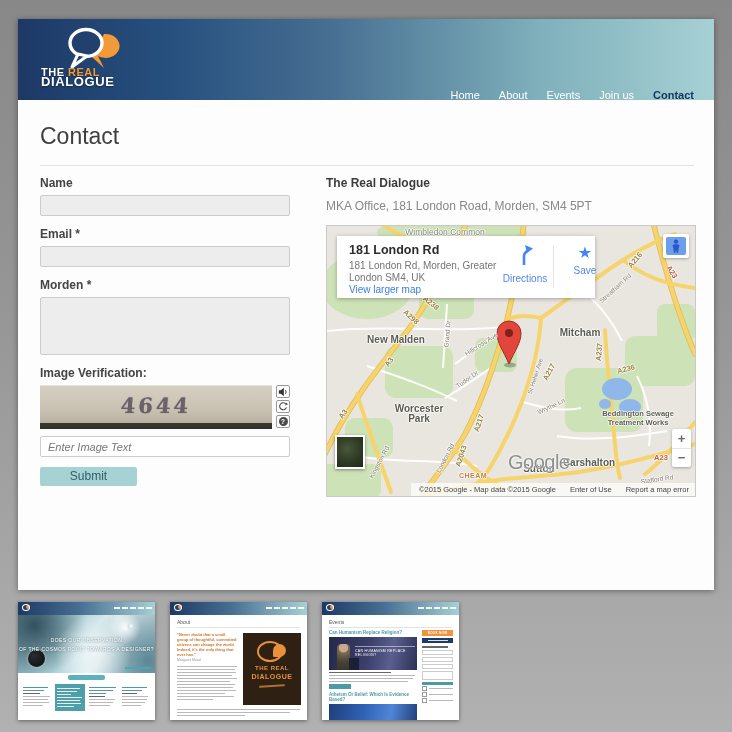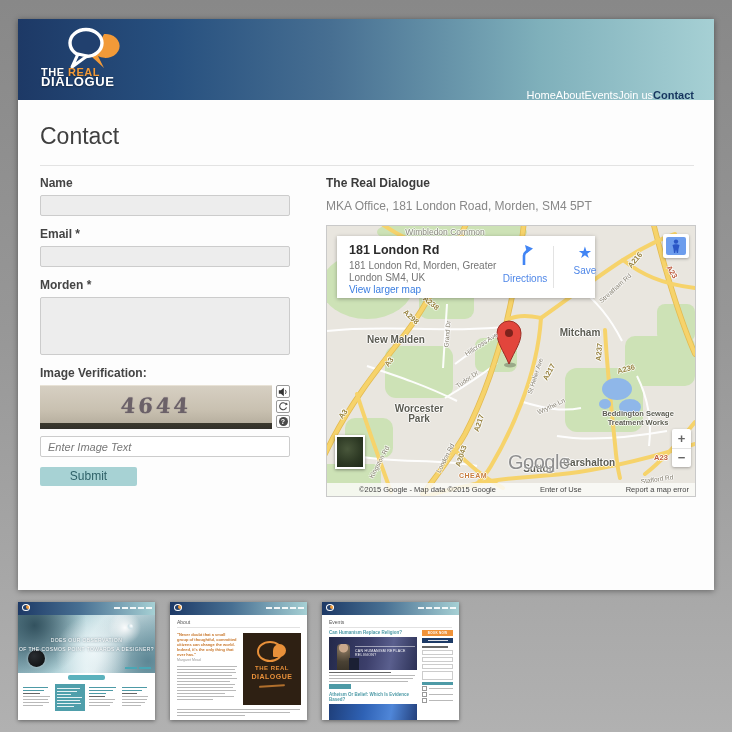--- a/index.html
+++ b/index.html
@@ -13,21 +13,21 @@
         box-shadow:0 1px 6px rgba(0,0,0,.4);}
   .site-header{position:absolute;left:0;top:0;width:696px;height:81px;
     background:linear-gradient(90deg,#1d3966 0%,#27507f 22%,#476f92 45%,#7fb0bb 75%,#a6d0d4 100%);}
   .logo{position:absolute;left:22px;top:4px;width:110px;height:74px;}
   .logo-bubbles{position:absolute;left:20px;top:3px;}
   .logo-text{position:absolute;left:1px;top:44px;line-height:10px;white-space:nowrap;
     text-shadow:0 1px 2px rgba(0,0,0,.45);font-weight:bold;}
   .logo-line1{font-size:11px;color:#fff;letter-spacing:.5px;}
   .logo-line1 .real{color:#f29a38;}
   .logo-line2{font-size:13px;color:#fff;letter-spacing:.6px;}
-  .nav{position:absolute;right:20px;top:70px;display:flex;font-size:11px;color:#fff;align-items:center;}
+  .nav{position:absolute;right:20px;top:70px;display:flex;gap:19px;font-size:11px;color:#fff;align-items:center;}
   .nav .nav-item{cursor:pointer;}
   .nav .nav-item.active{color:#16355e;font-weight:bold;}
   .page-title{position:absolute;left:22px;top:104px;font-size:23px;color:#3f3f3f;font-weight:400;}
   .title-rule{position:absolute;left:22px;top:146px;width:654px;height:1px;background:#e3e3e3;}
   
   .col-left{position:absolute;left:22px;top:157px;width:250px;}
   .intro{font-size:11.5px;color:#888;line-height:1.55;margin:0 0 14px 0;}
   .lbl{font-size:12px;font-weight:bold;color:#444;margin:0 0 5px 0;}
   .inp{box-sizing:border-box;width:250px;height:21px;background:#ededed;border:1px solid #ccc;
        border-radius:2px;margin-bottom:11px;font-size:11px;padding:2px 6px;color:#555;}
@@ -81,21 +81,21 @@
   .zoomctl{position:absolute;right:4px;bottom:29px;width:19px;height:38px;background:#fff;border-radius:2px;
     box-shadow:0 1px 3px rgba(0,0,0,.3);z-index:4;display:flex;flex-direction:column;}
   .zoomctl .zbtn{flex:1;display:flex;align-items:center;justify-content:center;font-size:13px;
     font-weight:bold;color:#666;cursor:pointer;}
   .zoomctl .zbtn:first-child{border-bottom:1px solid #e4e4e4;}
   .minimap{position:absolute;left:8px;bottom:27px;width:26px;height:30px;border:2px solid #fff;
     box-shadow:0 1px 3px rgba(0,0,0,.4);z-index:4;cursor:pointer;
     background:radial-gradient(circle at 40% 40%,#49573b 0%,#2c3823 60%,#1f291a 100%);}
   .attr-bar{position:absolute;right:0;bottom:0;height:13px;background:rgba(250,250,248,.85);z-index:4;
     display:flex;align-items:center;gap:14px;padding:0 6px 0 8px;}
-  .attr-bar span{font-size:7.5px;color:#454545;white-space:nowrap;margin-left:30px;}
+  .attr-bar span{font-size:7.5px;color:#454545;white-space:nowrap;}
   .gwm{position:absolute;left:162px;bottom:22px;z-index:3;font-size:20px;font-weight:normal;color:#8f8f8f;
     letter-spacing:-.5px;text-shadow:0 0 2px #fff,0 0 2px #fff;margin-left:19px;}
   
   .thumb{position:absolute;top:602px;width:137px;height:118px;background:#fff;overflow:hidden;
     box-shadow:0 1px 4px rgba(0,0,0,.45);cursor:pointer;}
   .t-home{left:18px;} .t-about{left:170px;} .t-events{left:322px;}
   .t-header{position:absolute;left:0;top:0;width:137px;height:13px;
     background:linear-gradient(90deg,#1d3966 0%,#476f92 45%,#a6d0d4 100%);}
   .t-logo{position:absolute;left:4px;top:2px;width:9px;height:9px;}
   .t-logo .b1{position:absolute;left:0;top:0;width:6px;height:5px;border:1px solid #fff;border-radius:50%;}

